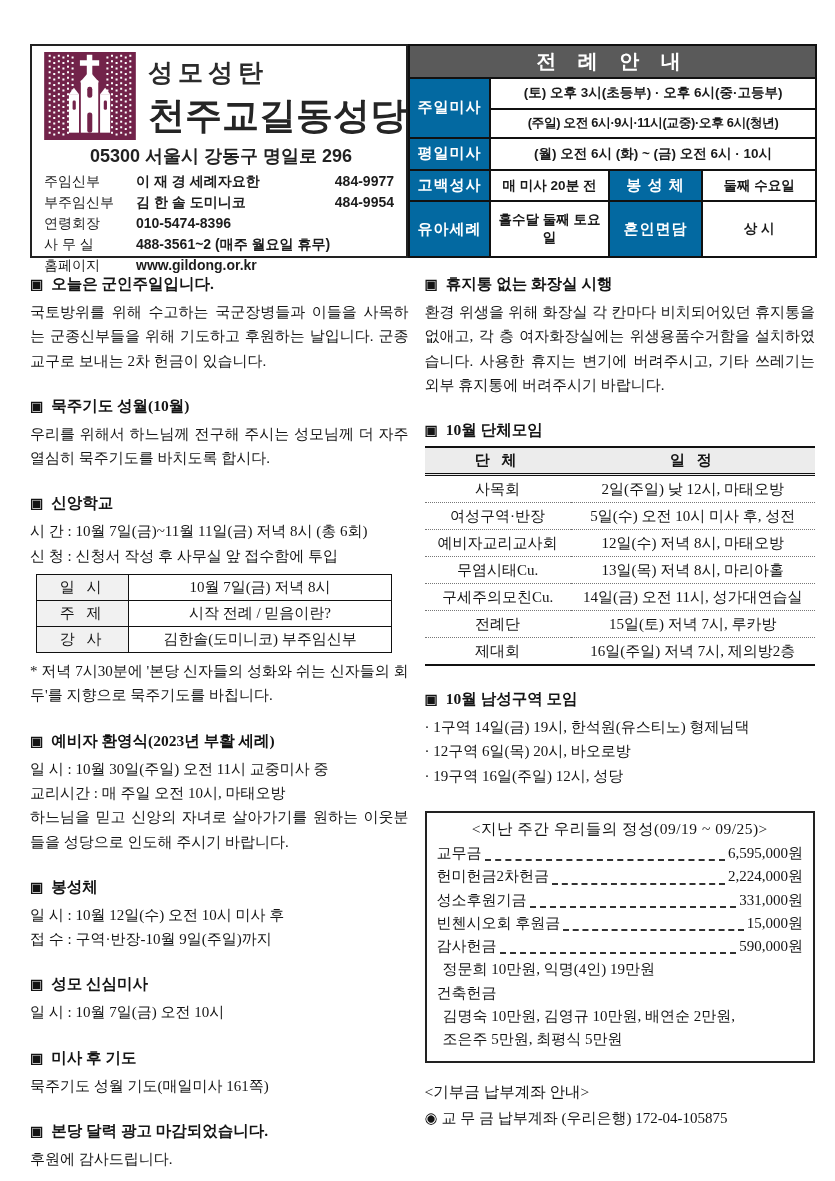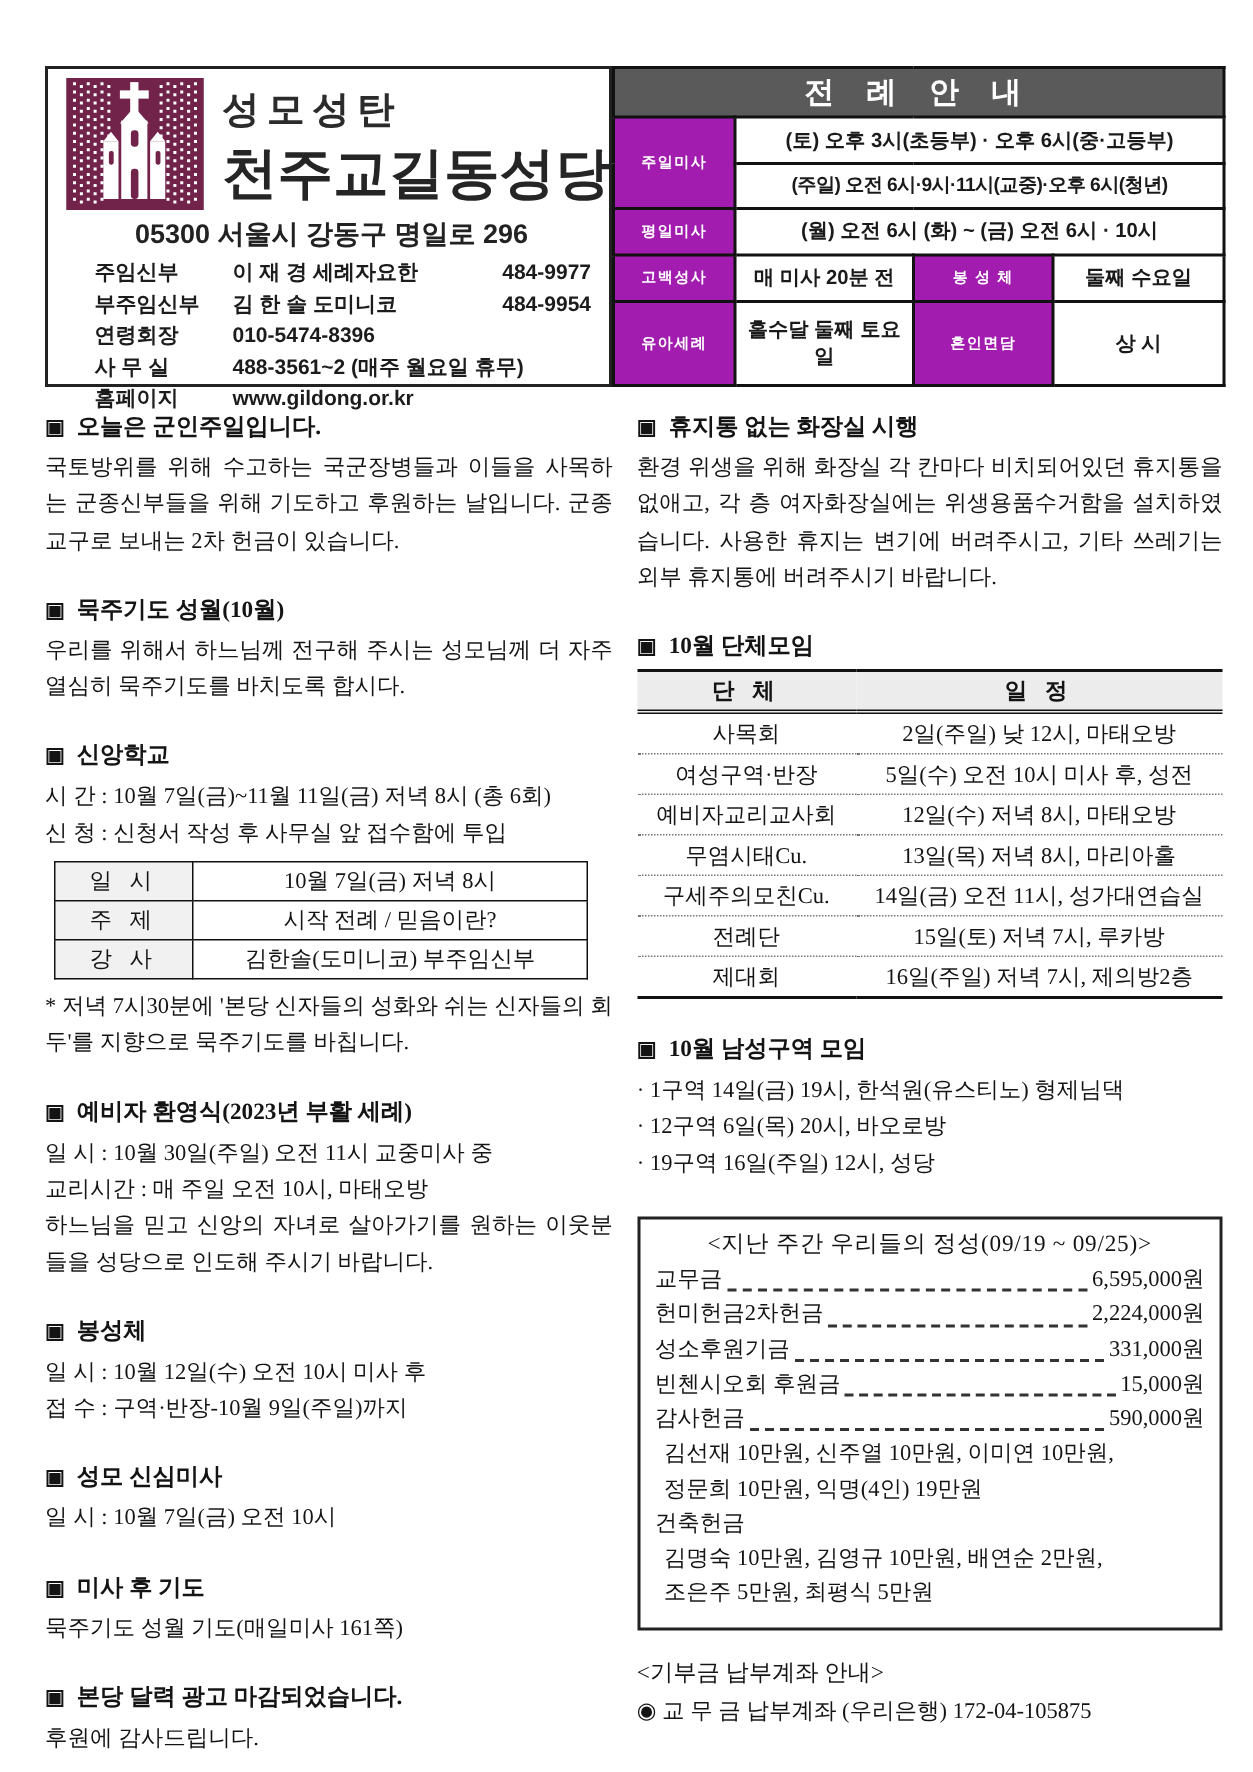--- a/index.html
+++ b/index.html
@@ -10,27 +10,27 @@
   
   .top { display:flex; align-items:stretch; }
   .church-box { width:378px; height:214px; border:2px solid #222; padding:6px 8px 4px 12px; background:#fff; }
   .logo-row { display:flex; gap:12px; align-items:flex-start; }
   .logo { width:92px; height:88px; flex:0 0 auto; }
   .titles { padding-top:4px; font-family:"Liberation Sans", sans-serif; }
   .t-small { font-weight:800; font-size:25px; letter-spacing:5px; color:#2b2b2b; }
   .t-large { font-weight:800; font-size:37px; letter-spacing:0px; color:#252525; margin-top:2px; white-space:nowrap; }
   .addr { text-align:center; font-family:"Liberation Sans", sans-serif; font-weight:600; font-size:18px; margin:3px 0 3px; color:#222; }
   .contact-row { display:flex; font-family:"Liberation Sans", sans-serif; font-size:14px; font-weight:600; line-height:1.5; color:#1c1c1c; }
-  .c-label { width:92px; font-weight:700; flex:0 0 auto;margin-left:19px; }
+  .c-label { width:92px; font-weight:400; flex:0 0 auto; }
   .c-val { white-space:nowrap; }
   .c-phone { margin-left:auto; padding-right:4px; }
 
   table.liturgy { width:407px; height:214px; border-collapse:collapse; table-layout:fixed; font-family:"Liberation Sans", sans-serif; }
   table.liturgy th, table.liturgy td { border:2px solid #111; text-align:center; vertical-align:middle; padding:1px 2px; }
-  table.liturgy .dk { background:#a21caf; color:#fff; font-weight:800; font-size:10px; letter-spacing:1px; }
+  table.liturgy .dk { background:#0369a1; color:#fff; font-weight:800; font-size:15px; letter-spacing:1px; }
   table.liturgy .ttl { background:#5a5a5a; color:#fff; font-weight:800; font-size:20px; letter-spacing:8px; height:33px; }
   table.liturgy td { font-weight:600; font-size:13.5px; color:#1a1a1a; }
   table.liturgy td.tight { font-size:12.8px; letter-spacing:-0.4px; }
 
   
   .cols { display:flex; gap:16px; margin-top:16px; }
   .col { width:382px; }
   .col.right { width:394px; }
 
   .sec { margin-bottom:23px; }
@@ -346,21 +346,20 @@
         <div class="off-row">
           <span>빈첸시오회 후원금</span>
             <span class="off-leader"></span>
             <span>15,000원</span>
         </div>
         <div class="off-row">
           <span>감사헌금</span>
             <span class="off-leader"></span>
             <span>590,000원</span>
         </div>
-        <div class="off-note">김선재 10만원, 신주열 10만원, 이미연 10만원,</div>
         <div class="off-note">정문희 10만원, 익명(4인) 19만원</div>
         <div class="off-sub">건축헌금</div>
         <div class="off-note">김명숙 10만원, 김영규 10만원, 배연순 2만원,</div>
         <div class="off-note">조은주 5만원, 최평식 5만원</div>
       </div>
 
       <div class="acct">
         <div class="acct-title">&lt;기부금 납부계좌 안내&gt;</div>
         <div class="line">◉ 교 무 금 납부계좌 (우리은행) 172-04-105875</div>
 

